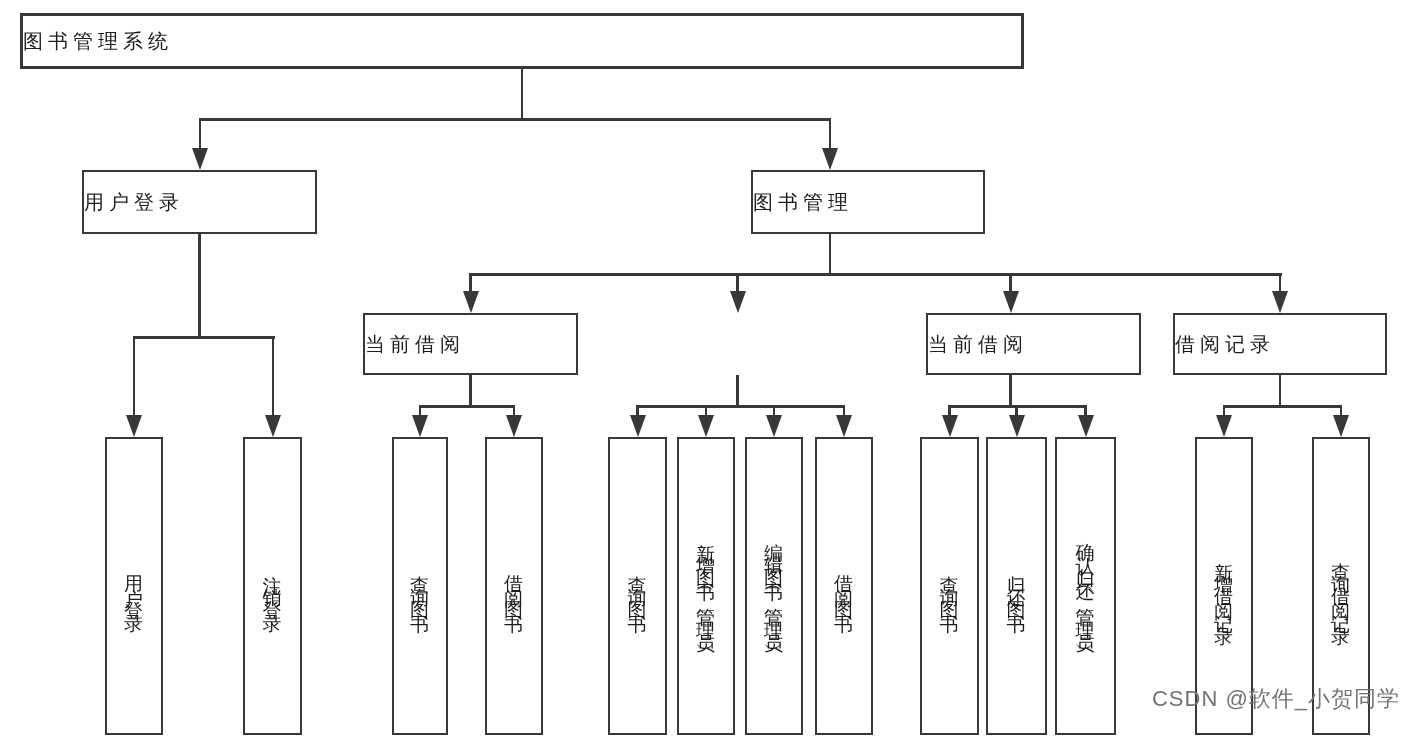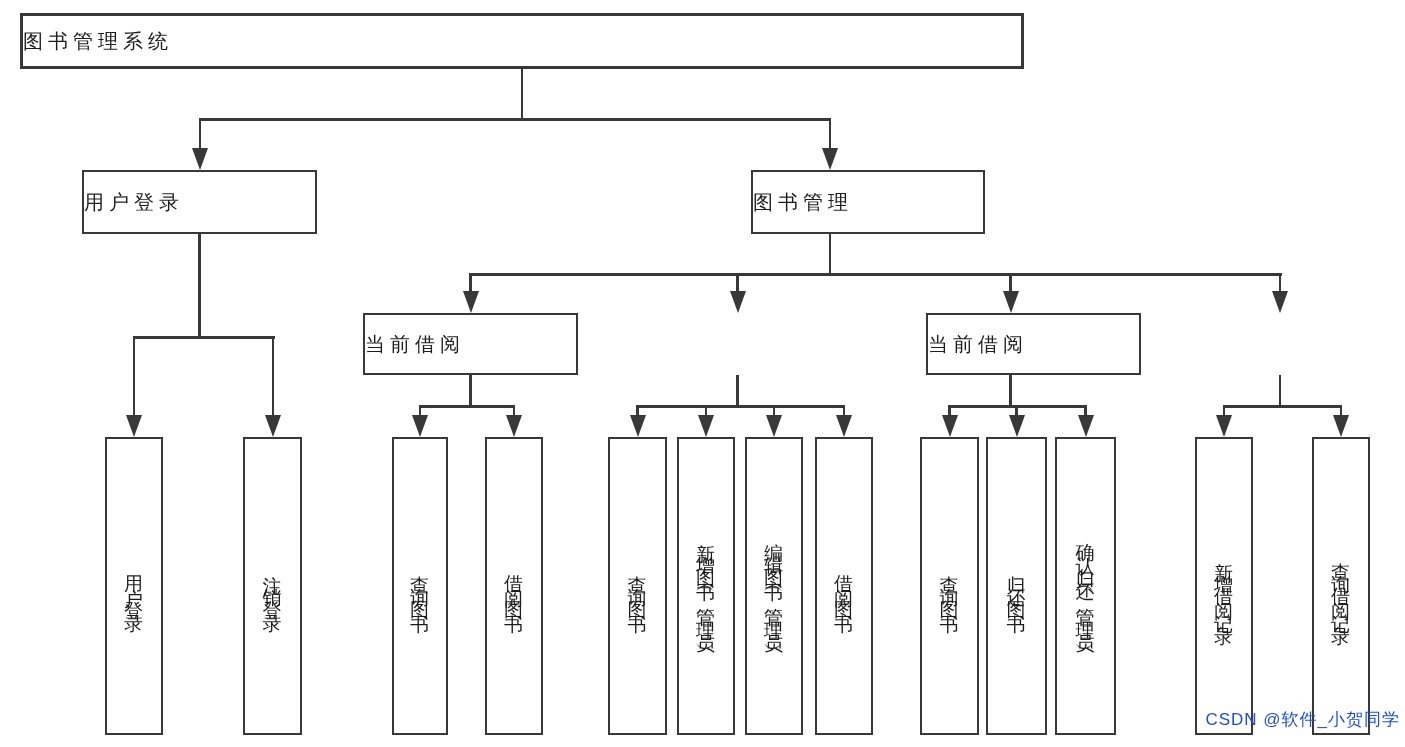--- a/index.html
+++ b/index.html
@@ -52,25 +52,25 @@
   
   .ar{
     position:absolute;
     width:0;height:0;
     border-left:8px solid transparent;
     border-right:8px solid transparent;
     border-top:22px solid var(--line);
   }
   .watermark{
     position:absolute;
-    top:708px;
+    top:684px;
     right:5px;
-    font-size:17px;
+    font-size:22px;
     letter-spacing:1px;
-    color:#1d4ed8;
+    color:#737373;
     white-space:nowrap;
   }
 </style>
 </head>
 <body>
 
 <div class="canvas">
 
   <div class="node root" style="left:20px;top:13px;width:1004px;height:56px;">
     <span>图书管理系统</span>
@@ -107,20 +107,23 @@
   <div class="ar" style="left:1002.5px;top:291px;"></div>
   <div class="vl" style="left:1278.75px;top:273px;height:20px;"></div>
   <div class="ar" style="left:1272px;top:291px;"></div>
 
   <div class="node" style="left:363px;top:313px;width:215px;height:62px;">
     <span>当前借阅</span>
   </div>
   <div class="node" style="left:903px;top:313px;width:215px;height:62px;margin-left:23px;">
     <span>当前借阅</span>
   </div>
+  <div class="node" style="left:1173px;top:313px;width:214px;height:62px;">
+    <span>借阅记录</span>
+  </div>
 
   <div class="vl" style="left:469.25px;top:375px;height:30px;"></div>
   <div class="hl" style="left:418.75px;top:405px;width:96.5px;"></div>
   <div class="vl" style="left:418.75px;top:405px;height:12px;"></div>
   <div class="ar" style="left:412px;top:415px;"></div>
   <div class="vl" style="left:512.75px;top:405px;height:12px;"></div>
   <div class="ar" style="left:506px;top:415px;"></div>
 
   <div class="vl" style="left:736.25px;top:375px;height:30px;"></div>
   <div class="hl" style="left:636.25px;top:405px;width:209px;"></div>

